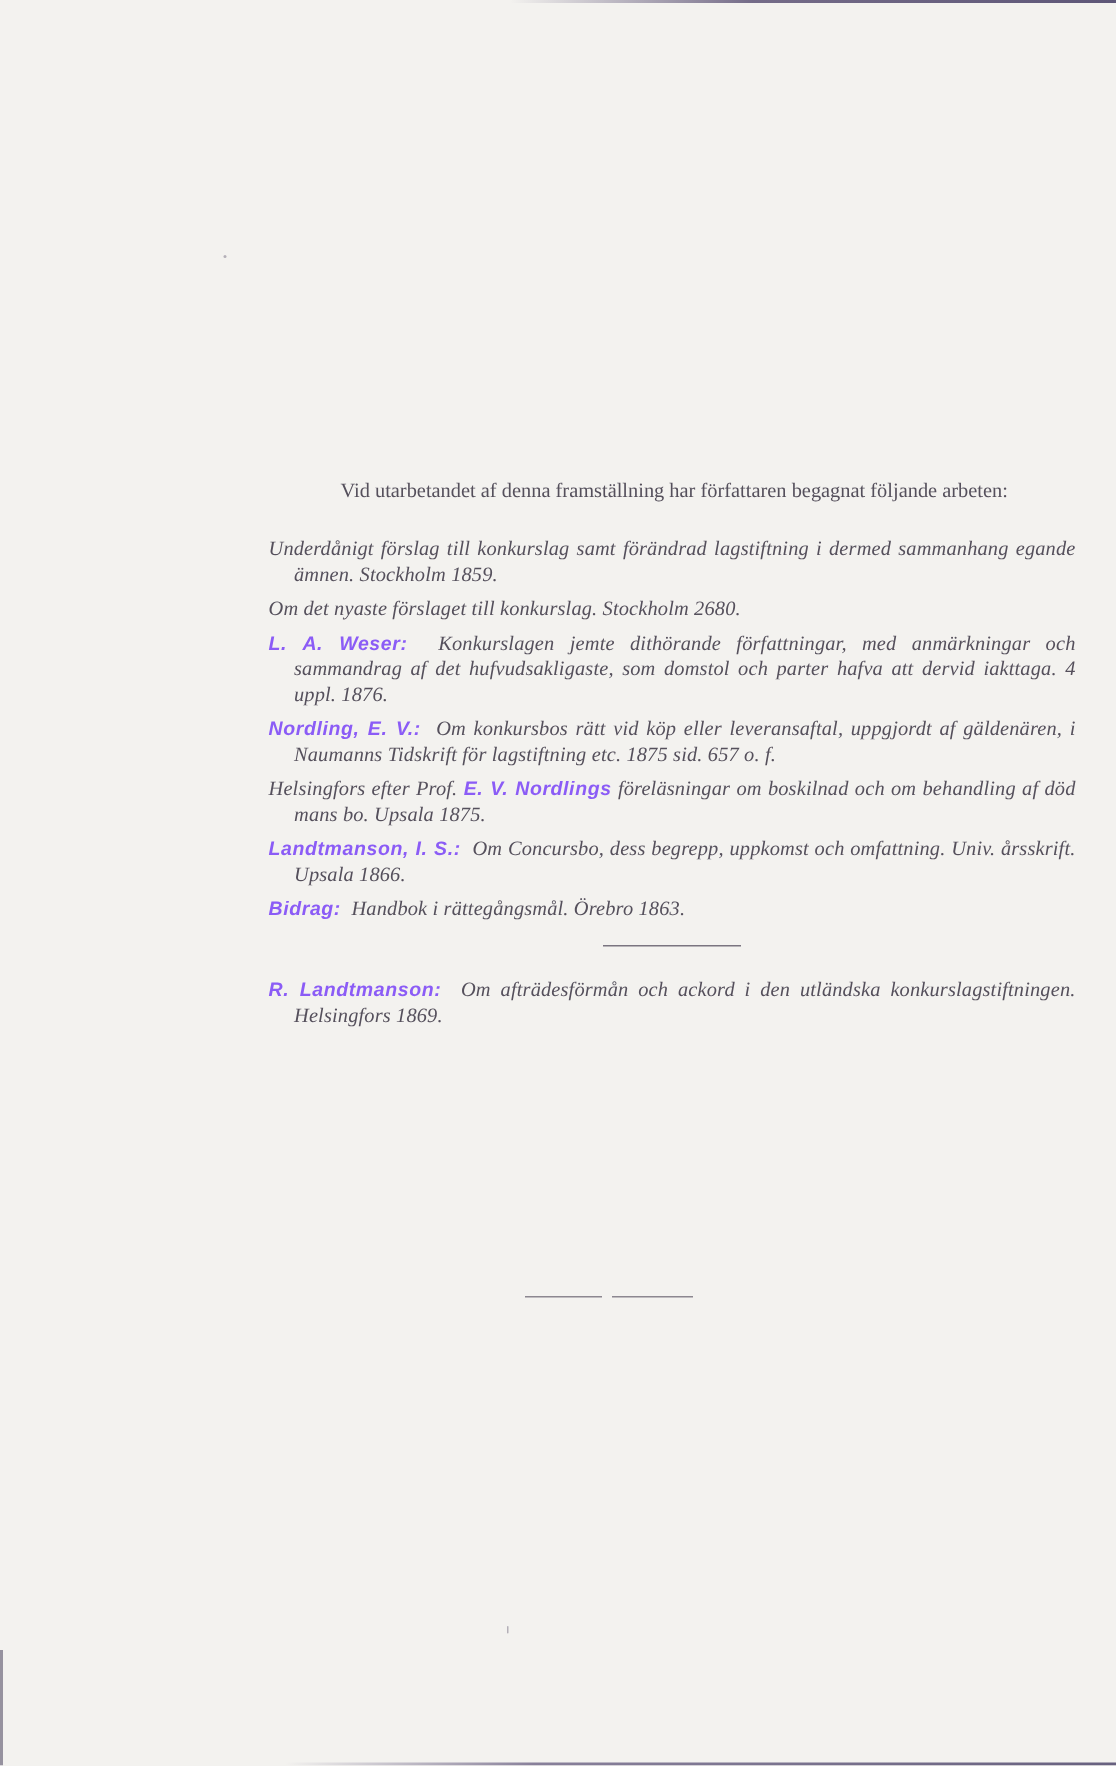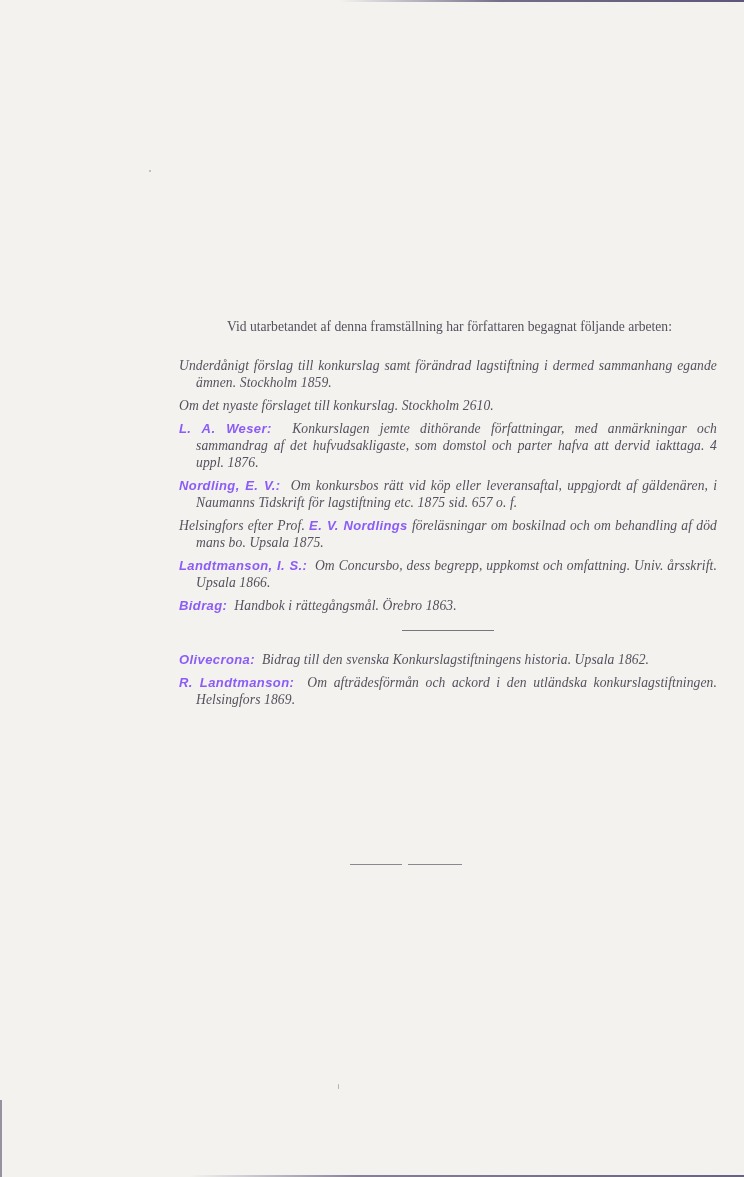--- a/index.html
+++ b/index.html
@@ -63,21 +63,21 @@
 <div class="speck" style="left:338px;top:1084px;height:5px;width:1px"></div>
 
 <div class="page">
   <p class="intro">Vid utarbetandet af denna framställning har författaren begagnat följande arbeten:</p>
 
   <div>
     <p class="entry">
       <span>Underdånigt förslag till konkurslag samt förändrad lagstiftning i dermed sammanhang egande ämnen. Stockholm 1859.</span>
     </p>
     <p class="entry">
-      <span>Om det nyaste förslaget till konkurslag. Stockholm 2610.</span>
+      <span>Om det nyaste förslaget till konkurslag. Stockholm 2680.</span>
     </p>
     <p class="entry">
       <span class="author">L. A. Weser:</span>&nbsp;
       <span>Konkurslagen jemte dithörande författningar, med anmärkningar och sammandrag af det hufvudsakligaste, som domstol och parter hafva att dervid iakttaga. 4 uppl. 1876.</span>
     </p>
     <p class="entry">
       <span class="author">Nordling, E. V.:</span>&nbsp;
       <span>Om konkursbos rätt vid köp eller leveransaftal, uppgjordt af gäldenären, i Naumanns Tidskrift för lagstiftning etc. 1875 sid. 657 o. f.</span>
     </p>
     <p class="entry">
@@ -92,23 +92,19 @@
     <p class="entry">
       <span class="author">Bidrag:</span>&nbsp;
       <span>Handbok i rättegångsmål. Örebro 1863.</span>
     </p>
   </div>
 
   <div class="divider"></div>
 
   <div>
     <p class="entry">
-      <span class="author">Olivecrona:</span>&nbsp;
-      <span>Bidrag till den svenska Konkurslagstiftningens historia. Upsala 1862.</span>
-    </p>
-    <p class="entry">
       <span class="author">R. Landtmanson:</span>&nbsp;
       <span>Om afträdesförmån och ackord i den utländska konkurslagstiftningen. Helsingfors 1869.</span>
     </p>
   </div>
 </div>
 
 <div class="divider-bottom"></div>
 
 </body></html>

